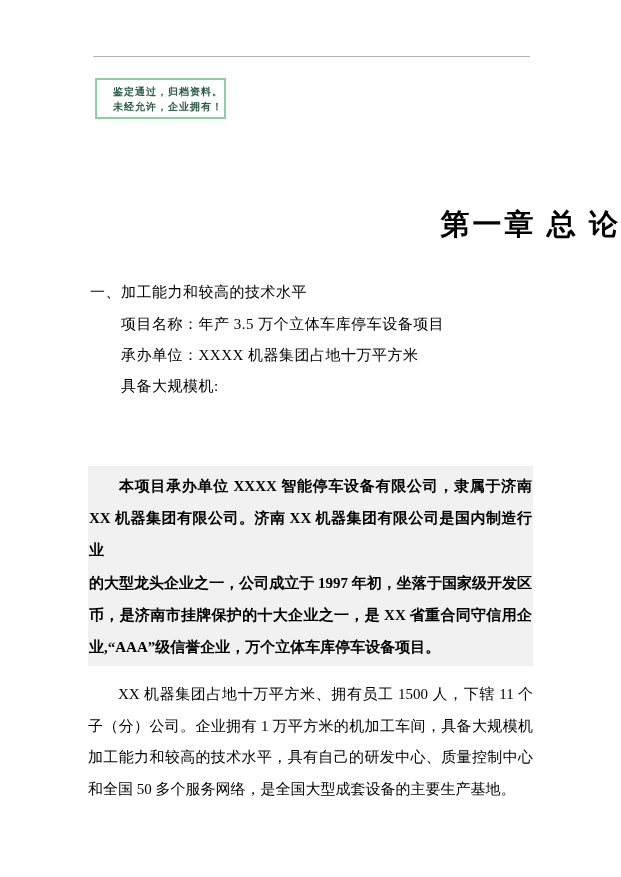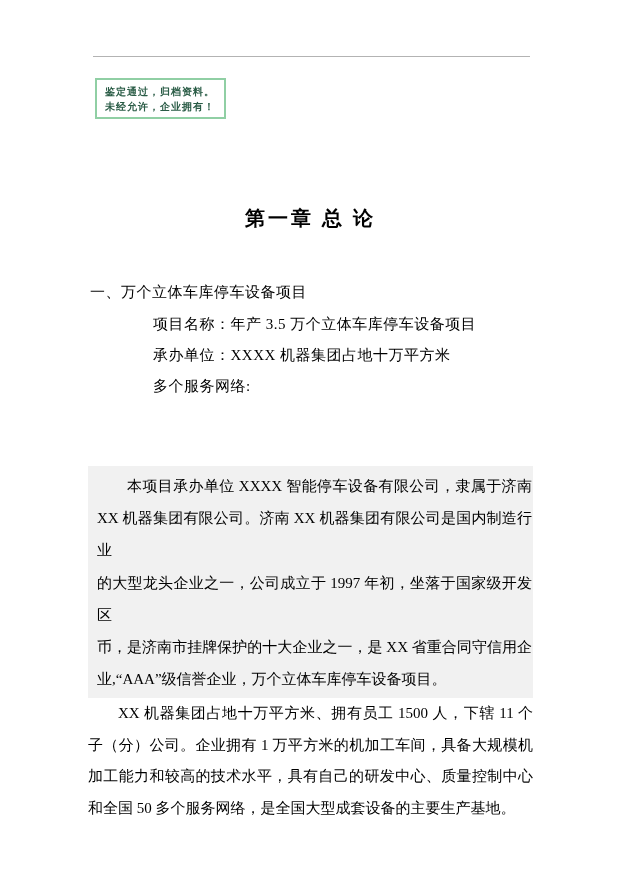--- a/index.html
+++ b/index.html
@@ -21,69 +21,69 @@
   .stamp-box {
     position: absolute;
     left: 95px; top: 78px;
     width: 131px; height: 41px;
     border: 2px solid #90cfa4;
     box-sizing: border-box;
     background: #ffffff;
     display: flex;
     flex-direction: column;
     justify-content: center;
-    padding: 2px 8px;
+    padding: 2px 16px;
   }
   .stamp-line {
     font-size: 10px;
     font-weight: bold;
     color: #2a5c46;
     line-height: 15px;
     letter-spacing: 1px;
     white-space: nowrap;
   }
   .doc-title {
     position: absolute;
     left: 0; right: 0;
     top: 205px;
-    text-align: center;
-    font-size: 20px;
+    text-align: right;
+    font-size: 29px;
     font-weight: bold;
     letter-spacing: 3px;
   }
   .section-heading {
     position: absolute;
     left: 90px; top: 283px;
     font-size: 15px;
     letter-spacing: 0.5px;
   }
   .info-block {
     position: absolute;
     left: 121px; top: 309px;
     width: 420px;
     font-size: 15px;
     line-height: 31px;
     letter-spacing: 0.5px;
-    margin-left: 32px;
   }
   .para {
     position: absolute;
     left: 88px;
     width: 445px;
     font-size: 15px;
     box-sizing: border-box;
   }
   .para-1 {
     top: 466px;
     background: #f1f1f1;
-    padding: 4px 1px 3px 9px;
+    padding: 4px 1px 3px 1px;
     line-height: 32.2px;
+    font-weight: bold;
   }
   .para-2 {
-    top: 698px;
+    top: 679px;
     line-height: 31.5px;
   }
   .jline {
     text-align: justify;
     text-align-last: justify;
     text-justify: inter-ideograph;
   }
   .jline.first { text-indent: 2em; }
   .jline.last { text-align-last: left; }
 </style>
@@ -94,26 +94,26 @@
 
   <div class="header-rule"></div>
 
   <div class="stamp-box">
     <div class="stamp-line">鉴定通过，归档资料。</div>
     <div class="stamp-line">未经允许，企业拥有！</div>
   </div>
 
   <div class="doc-title">第一章 总  论</div>
 
-  <div class="section-heading">一、万个立体车库停车设备项目</div>
+  <div class="section-heading">一、加工能力和较高的技术水平</div>
 
   <div class="info-block">
     <div>项目名称：年产 3.5 万个立体车库停车设备项目</div>
     <div>承办单位：XXXX 机器集团占地十万平方米</div>
-    <div>多个服务网络:</div>
+    <div>具备大规模机:</div>
   </div>
 
   <div class="para para-1">
     <div class="jline first">本项目承办单位 XXXX 智能停车设备有限公司，隶属于济南</div>
     <div class="jline">XX 机器集团有限公司。济南 XX 机器集团有限公司是国内制造行业</div>
     <div class="jline">的大型龙头企业之一，公司成立于 1997 年初，坐落于国家级开发区</div>
     <div class="jline">币，是济南市挂牌保护的十大企业之一，是 XX 省重合同守信用企</div>
     <div class="jline last">业,“AAA”级信誉企业，万个立体车库停车设备项目。</div>
   </div>
 

